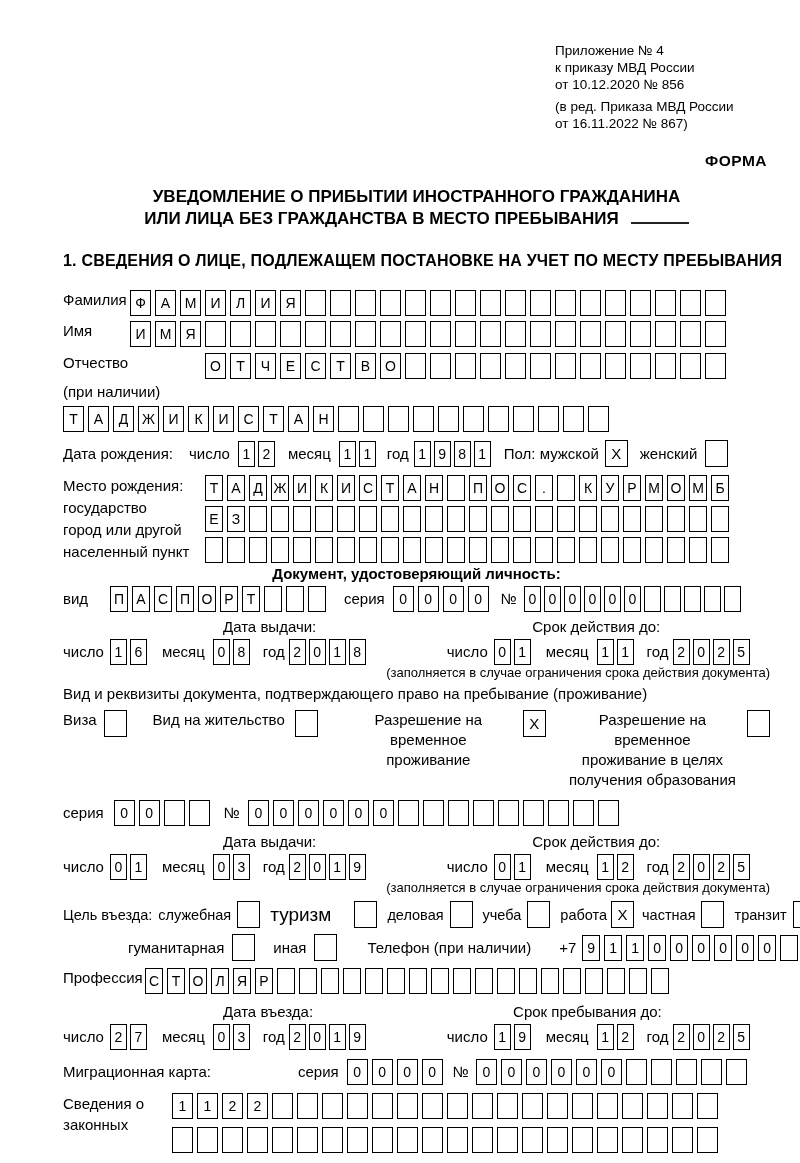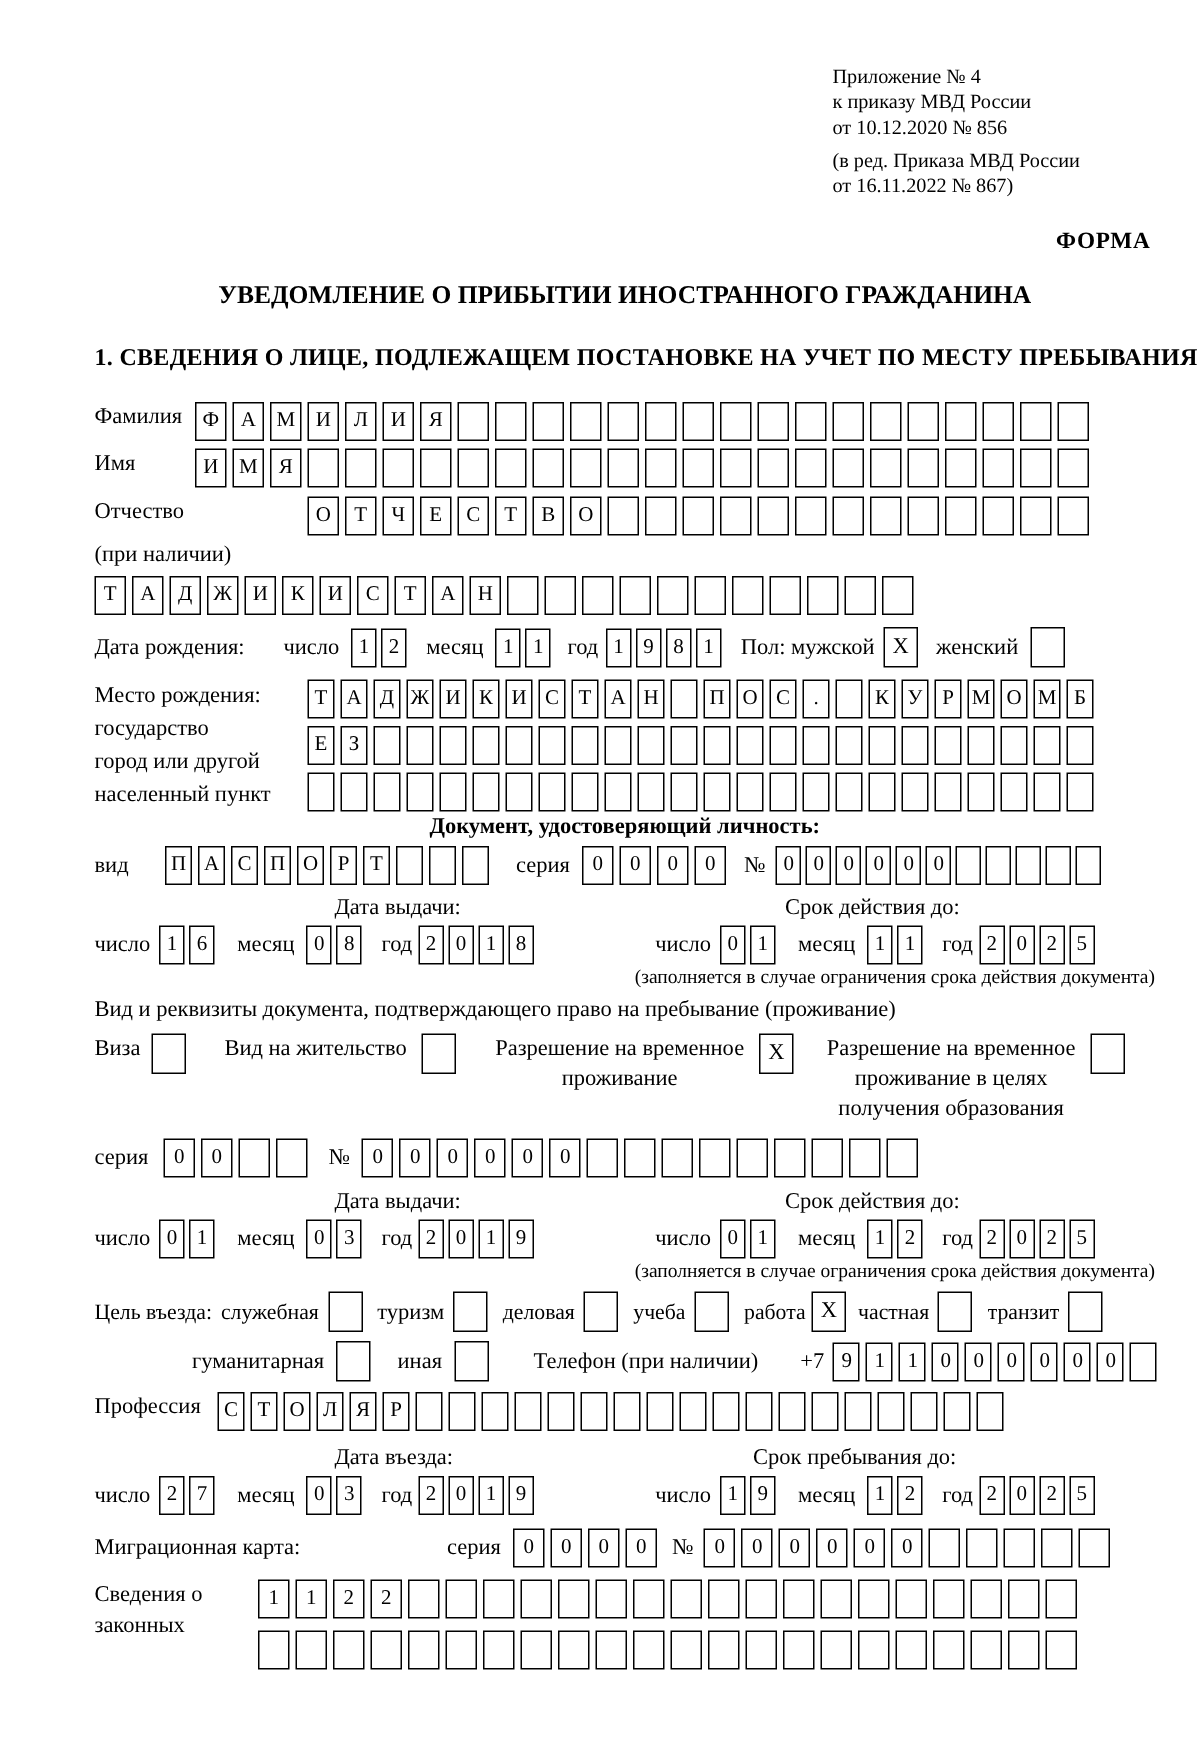--- a/index.html
+++ b/index.html
@@ -1,18 +1,18 @@
 <!DOCTYPE html>
 <html lang="ru"><head>
 <meta charset="utf-8">
 <style>
   html,body{margin:0;padding:0;background:#fff;}
   .page{
     width:800px;height:1163px;box-sizing:border-box;background:#fff;color:#000;
-    font-family:Liberation Serif, serif;
+    font-family:Liberation Sans, sans-serif;
     padding:42px 30px 0 63px;overflow:hidden;position:relative;
   }
   .hdr{margin-left:auto;width:215px;font-size:13.5px;line-height:17px;}
   .hdr .amend{margin-top:5px;}
   .forma{text-align:right;font-weight:bold;font-size:15.5px;margin-top:20px;padding-right:3px;letter-spacing:.5px;}
   .title{text-align:center;font-weight:bold;font-size:17px;line-height:22px;margin-top:16px;}
   .title-underline{display:inline-block;width:58px;border-bottom:2px solid #222;height:14px;margin-left:12px;}
   .sec{font-weight:bold;font-size:16px;letter-spacing:.2px;margin-top:22px;white-space:nowrap;}
   .row{display:flex;align-items:flex-start;}
   .lbl{font-size:15px;line-height:20px;flex:none;}
@@ -38,20 +38,23 @@
     <div>к приказу МВД России</div>
     <div>от 10.12.2020 № 856</div>
     <div class="amend">(в ред. Приказа МВД России</div>
     <div>от 16.11.2022 № 867)</div>
   </div>
 
   <div class="forma">ФОРМА</div>
 
   <div class="title">
     <div>УВЕДОМЛЕНИЕ О ПРИБЫТИИ ИНОСТРАННОГО ГРАЖДАНИНА</div>
+    <div>
+      <span>ИЛИ ЛИЦА БЕЗ ГРАЖДАНСТВА В МЕСТО ПРЕБЫВАНИЯ</span><span class="title-underline"></span>
+    </div>
   </div>
 
   <div class="sec">1. СВЕДЕНИЯ О ЛИЦЕ, ПОДЛЕЖАЩЕМ ПОСТАНОВКЕ НА УЧЕТ ПО МЕСТУ ПРЕБЫВАНИЯ</div>
 
   <div class="row" style="margin-top:20px;margin-bottom:5px;">
     <span class="lbl" style="width:67px;">Фамилия</span>
     <span class="cells">
         <span class="cell">Ф</span>
         <span class="cell">А</span>
         <span class="cell">М</span>
@@ -452,21 +455,21 @@
         <span class="cell d">5</span>
       </span>
   </div>
 
   <div class="note">(заполняется в случае ограничения срока действия документа)</div>
 
   <div class="row" style="margin-top:6px;align-items:center;">
     <span class="lbl" style="font-size:14.5px;margin-right:6px;">Цель въезда:</span>
     <span class="lbl" style="font-size:14.5px;margin-right:6px;">служебная</span>
     <span class="cb"></span>
-    <span class="lbl" style="font-size:15px;margin-left:10px;margin-right:6px;">туризм</span>
+    <span class="lbl" style="font-size:19px;margin-left:10px;margin-right:23px;">туризм</span>
     <span class="cb"></span>
     <span class="lbl" style="font-size:14.5px;margin-left:10px;margin-right:6px;">деловая</span>
     <span class="cb"></span>
     <span class="lbl" style="font-size:14.5px;margin-left:10px;margin-right:6px;">учеба</span>
     <span class="cb"></span>
     <span class="lbl" style="font-size:14.5px;margin-left:10px;margin-right:4px;">работа</span>
     <span class="cb">X</span>
     <span class="lbl" style="font-size:14.5px;margin-left:8px;margin-right:6px;">частная</span>
     <span class="cb"></span>
     <span class="lbl" style="font-size:14.5px;margin-left:10px;margin-right:6px;">транзит</span>

